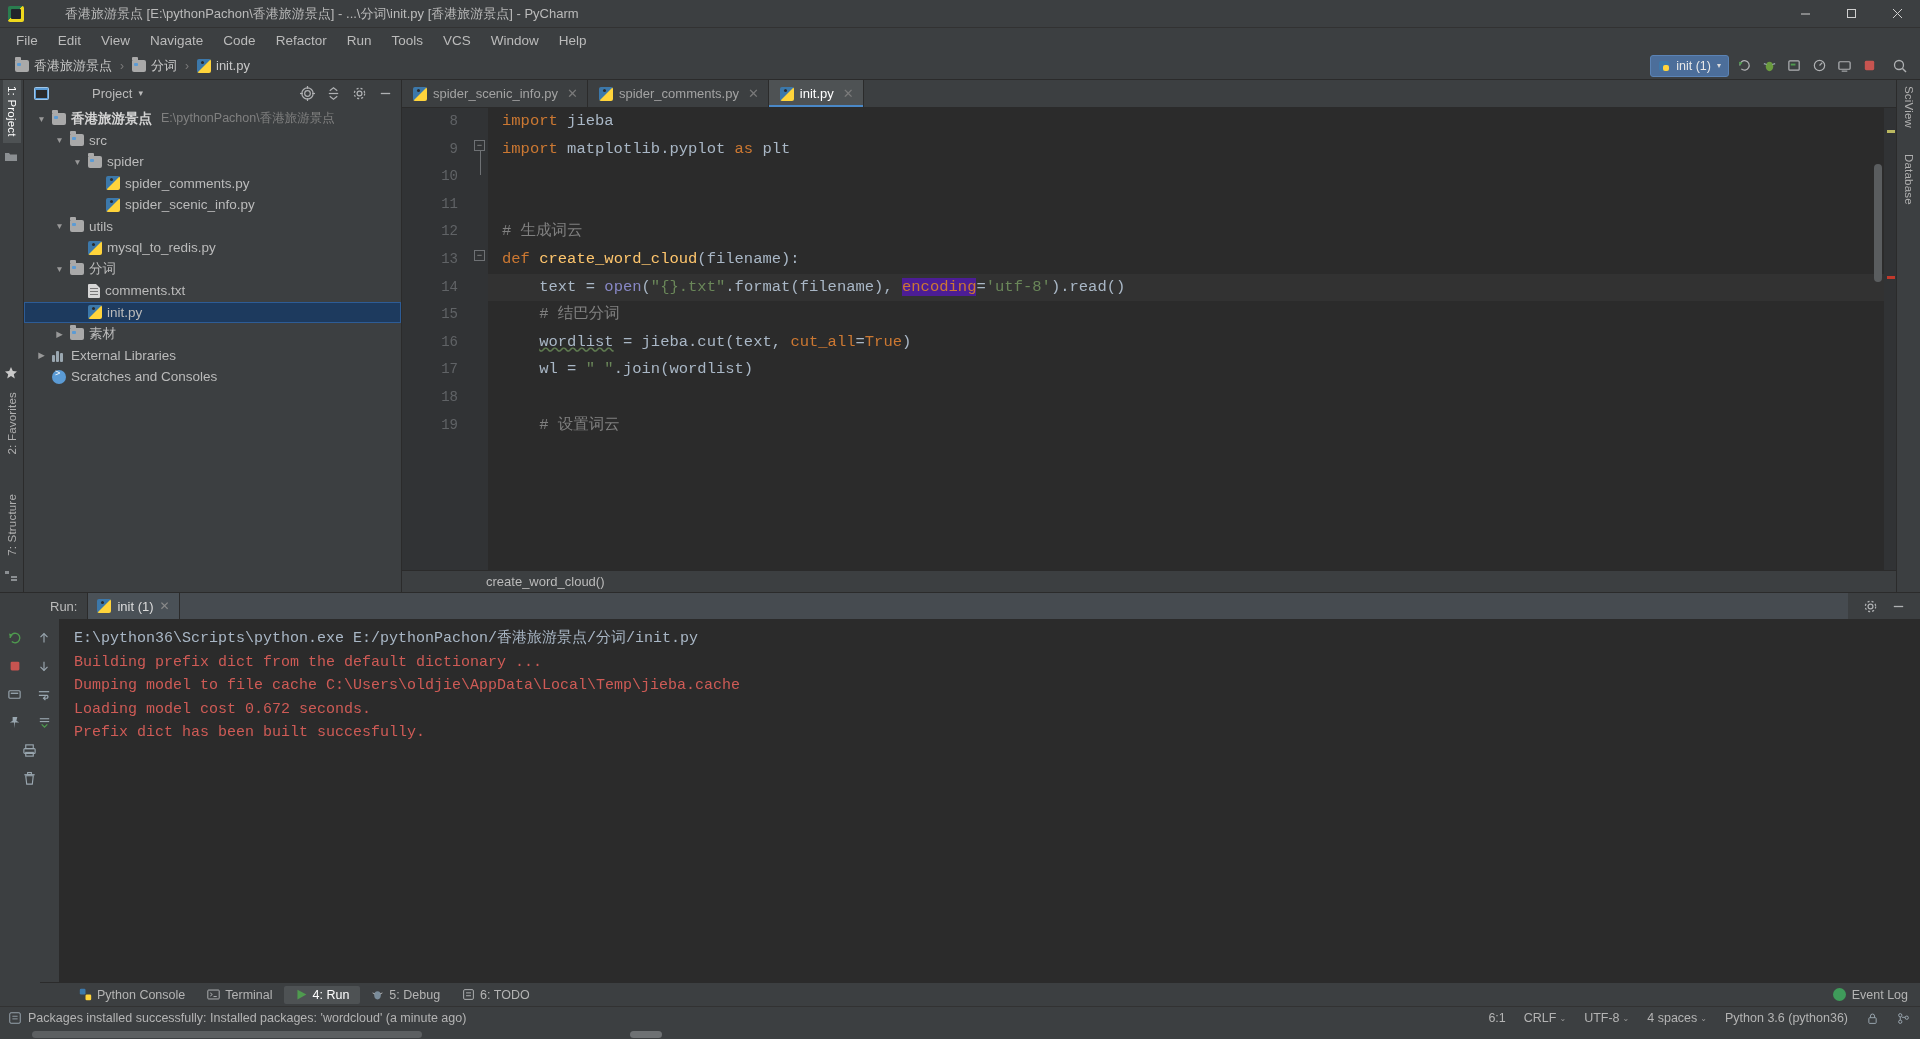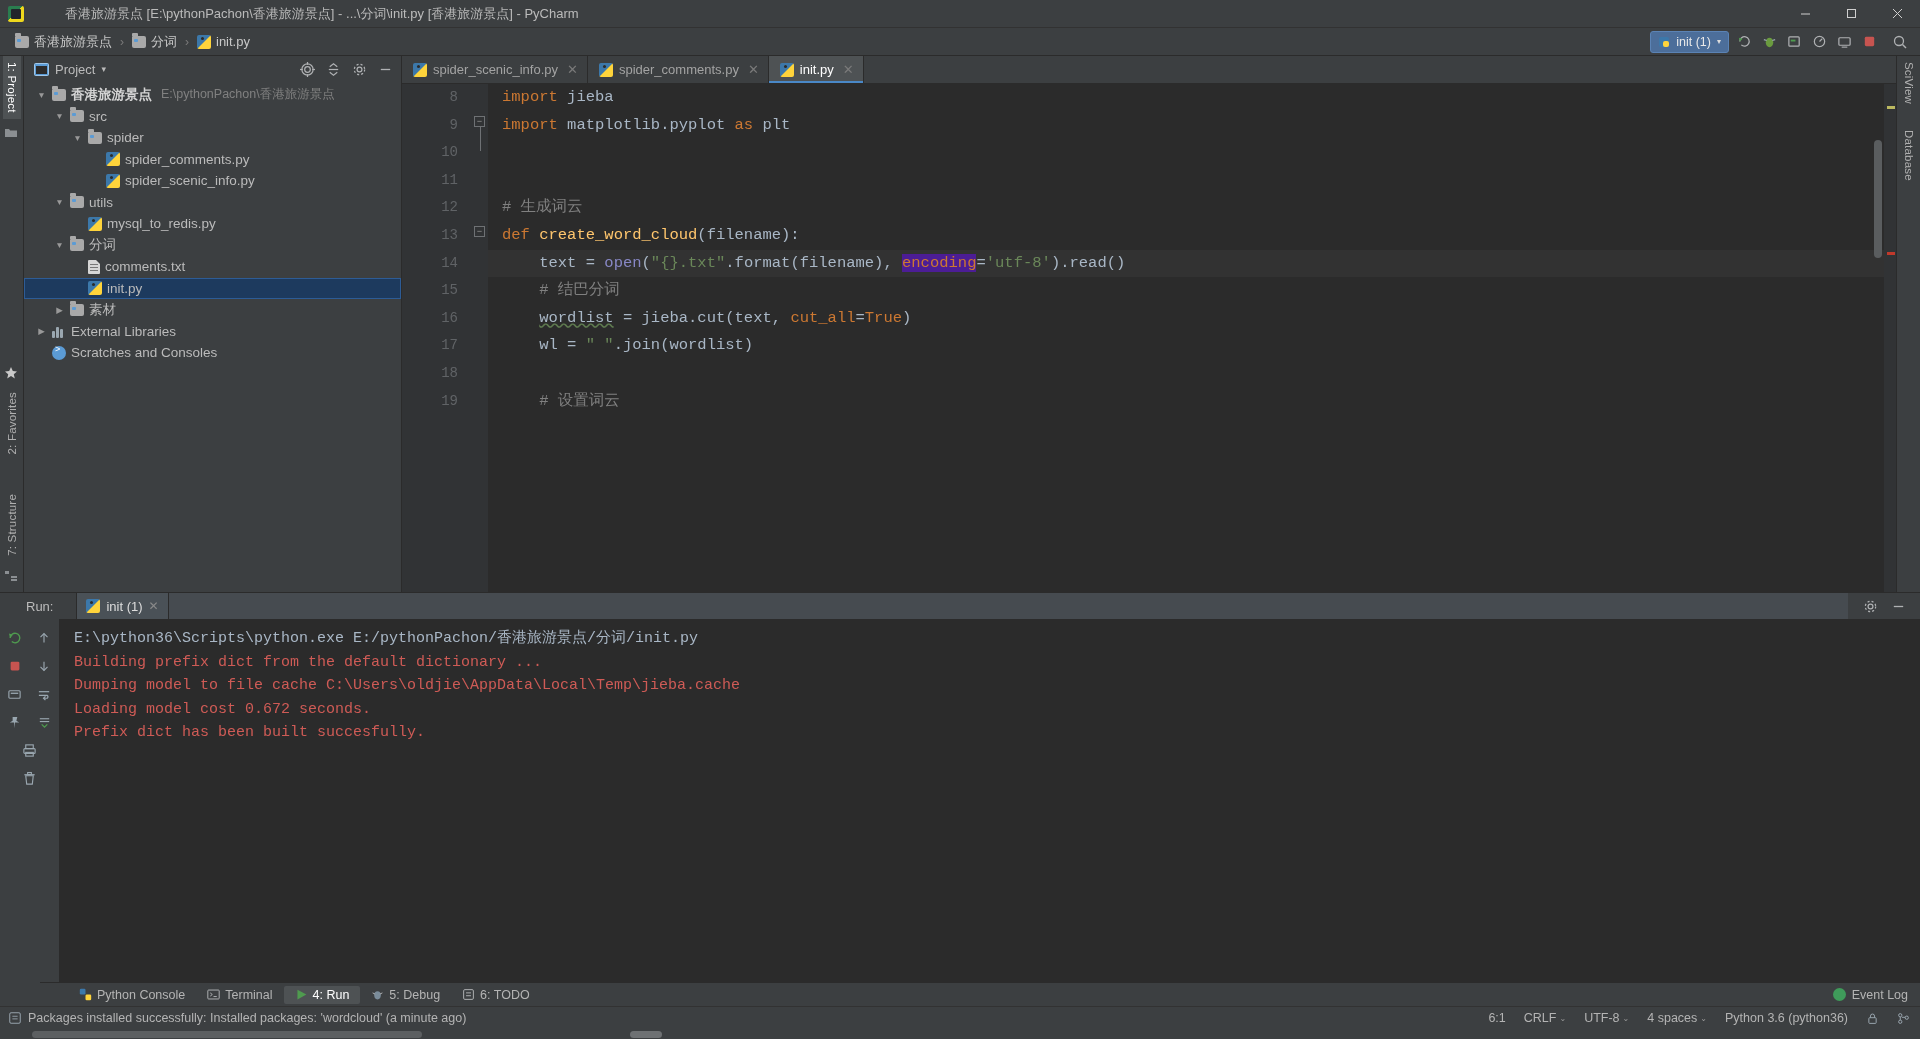--- a/index.html
+++ b/index.html
@@ -92,21 +92,21 @@
   .rail-icon { margin: 6px 0; width: 16px; height: 14px; }
 
   
   .project-panel {
     width: 378px; flex: 0 0 378px; background: #3c3f41; display: flex; flex-direction: column;
     border-right: 1px solid #2b2b2b; min-height: 0;
   }
   .panel-header {
     height: 26px; flex: 0 0 26px; display: flex; align-items: center; padding: 0 6px 0 10px; gap: 6px;
   }
-  .panel-header-title { color: #bbbbbb; font-size: 13px; }
+  .panel-header-title { color: #bbbbbb; font-size: 13px; margin-left: 37px; }
   .panel-header .spacer { margin-left: auto; }
   .hdr-btn { width: 20px; height: 20px; display:flex; align-items:center; justify-content:center; border-radius:3px; }
 
   .tree { flex: 1 1 auto; overflow: hidden; padding-top: 2px; font-size: 13.5px; }
   .tree-row {
     height: 21.5px; display: flex; align-items: center; gap: 5px; padding-right: 6px; white-space: nowrap;
     color: #bbbbbb;
   }
   .tree-row.sel { background: #1d3a5e; outline: 1px solid #2d5c96; outline-offset:-1px; }
   .tw {
@@ -200,21 +200,21 @@
 
   
   .run-panel {
     flex: 0 0 390px; background: #3c3f41; display: flex; flex-direction: column; min-height: 0;
     border-top: 1px solid #2b2b2b;
   }
   .run-header {
     height: 26px; flex: 0 0 26px; display: flex; align-items: center; gap: 0; padding-left: 26px;
     background: #3c3f41;
   }
-  .run-label { color: #bbbbbb; font-size: 13px; padding-right: 23px; }
+  .run-label { color: #bbbbbb; font-size: 13px; padding-right: 10px; margin-left: 24px; }
   .run-tab {
     display: flex; align-items: center; gap: 6px; height: 26px; padding: 0 9px;
     background: #4a5157; color: #dddddd; font-size: 13px; border-left:1px solid #2b2b2b; border-right:1px solid #2b2b2b;
   }
   .run-tab .x { color:#8a8a8a; font-size:12px; }
   .run-header .spacer { flex: 1 1 auto; background: #464b50; height: 26px; }
   .run-header .tail { display: flex; align-items: center; gap: 8px; padding: 0 12px; margin-left:auto; }
 
   .run-body { flex: 1 1 auto; display: flex; min-height: 0; }
   .run-toolbar {
@@ -286,20 +286,33 @@
       </div>
       <div class="win-btn close">
         <svg width="11" height="11" viewBox="0 0 11 11">
             <line x1="1" y1="1" x2="10" y2="10" stroke="#cfcfcf" stroke-width="1"></line>
             <line x1="10" y1="1" x2="1" y2="10" stroke="#cfcfcf" stroke-width="1"></line>
           </svg>
       </div>
     </div>
   </div>
 
+  <div class="menubar">
+    <div class="menu-item">File</div>
+    <div class="menu-item">Edit</div>
+    <div class="menu-item">View</div>
+    <div class="menu-item">Navigate</div>
+    <div class="menu-item">Code</div>
+    <div class="menu-item">Refactor</div>
+    <div class="menu-item">Run</div>
+    <div class="menu-item">Tools</div>
+    <div class="menu-item">VCS</div>
+    <div class="menu-item">Window</div>
+    <div class="menu-item">Help</div>
+  </div>
 
   <div class="navbar">
     <div class="crumb">
       <span class="folder-ico"></span>
       <span class="crumb-text">香港旅游景点</span>
     </div>
     <span class="crumb-sep">›</span>
     <div class="crumb">
       <span class="folder-ico"></span>
       <span class="crumb-text">分词</span>
@@ -573,20 +586,23 @@
             <div class="vthumb" style="top:56px;height:118px"></div>
           </div>
         </div>
 
         <div class="stripe">
           <div class="mk" style="top:22px;background:#bbb860"></div>
           <div class="mk" style="top:168px;background:#c0392b"></div>
         </div>
       </div>
 
+      <div class="breadcrumb-bar">
+        <span>create_word_cloud()</span>
+      </div>
     </div>
 
     <div class="right-rail">
       <div class="rail-tab">SciView</div>
       <div style="height:14px"></div>
       <div class="rail-tab">Database</div>
     </div>
   </div>
 
   <div class="run-panel">

